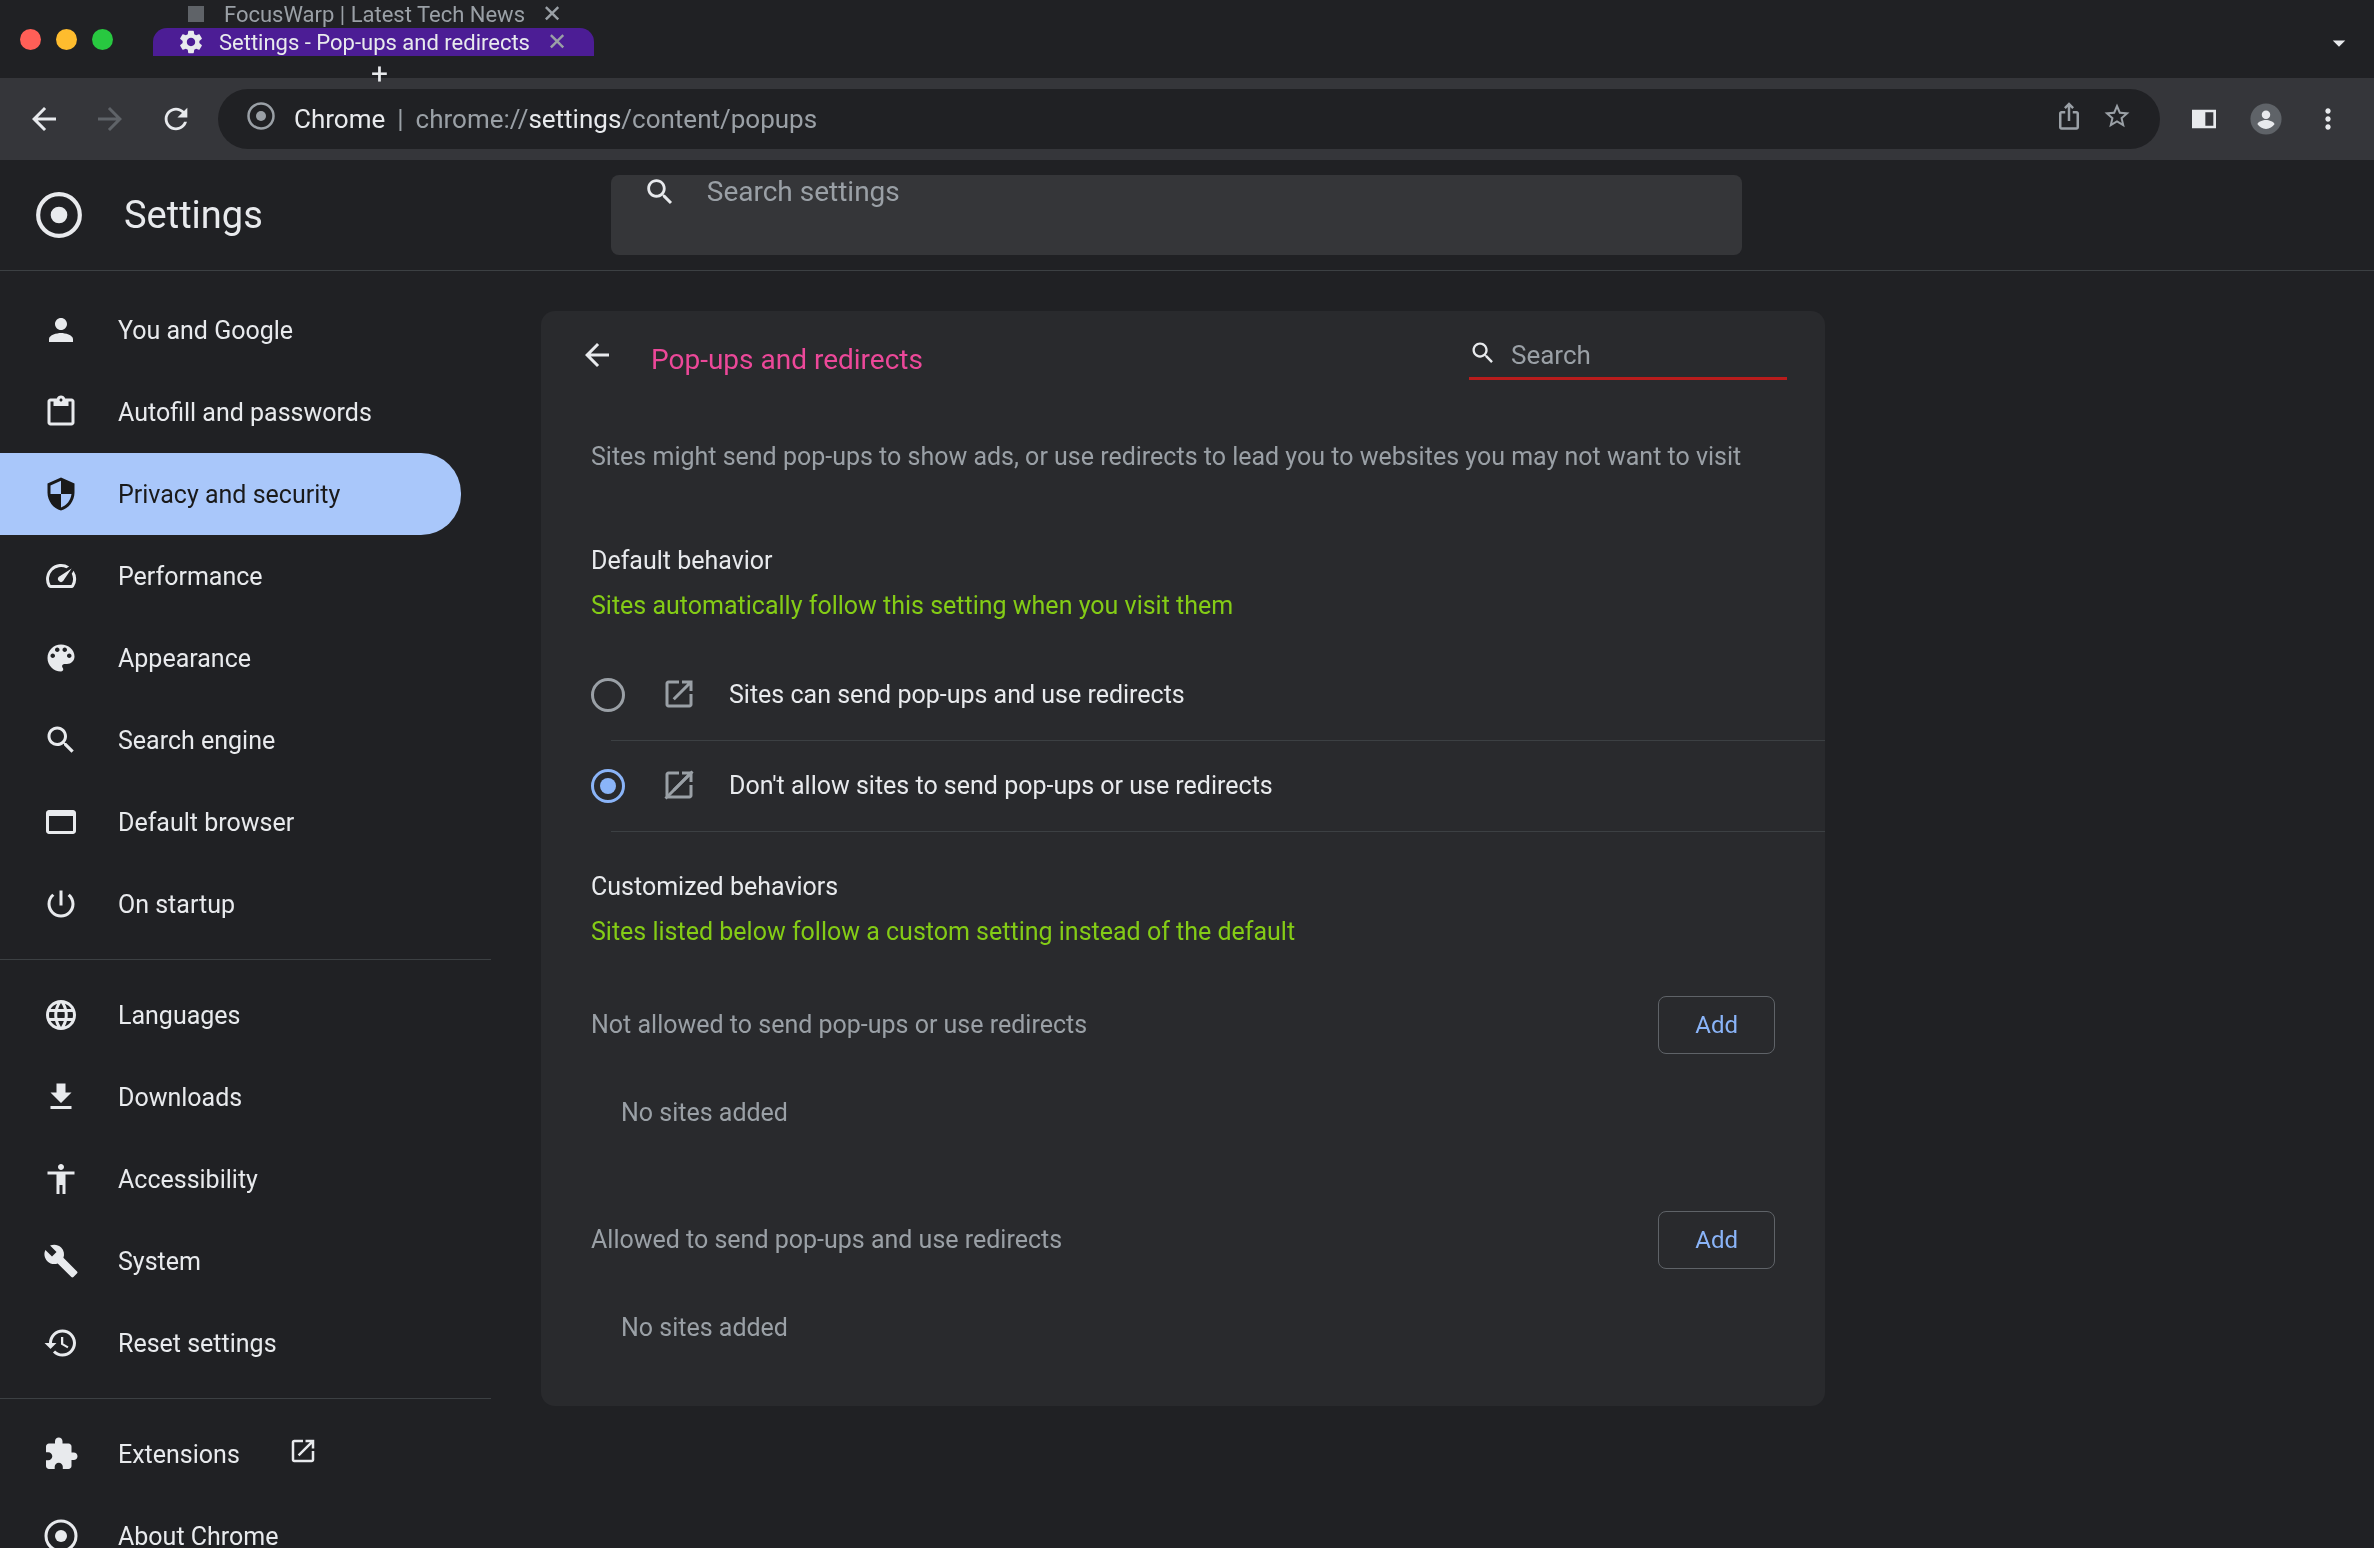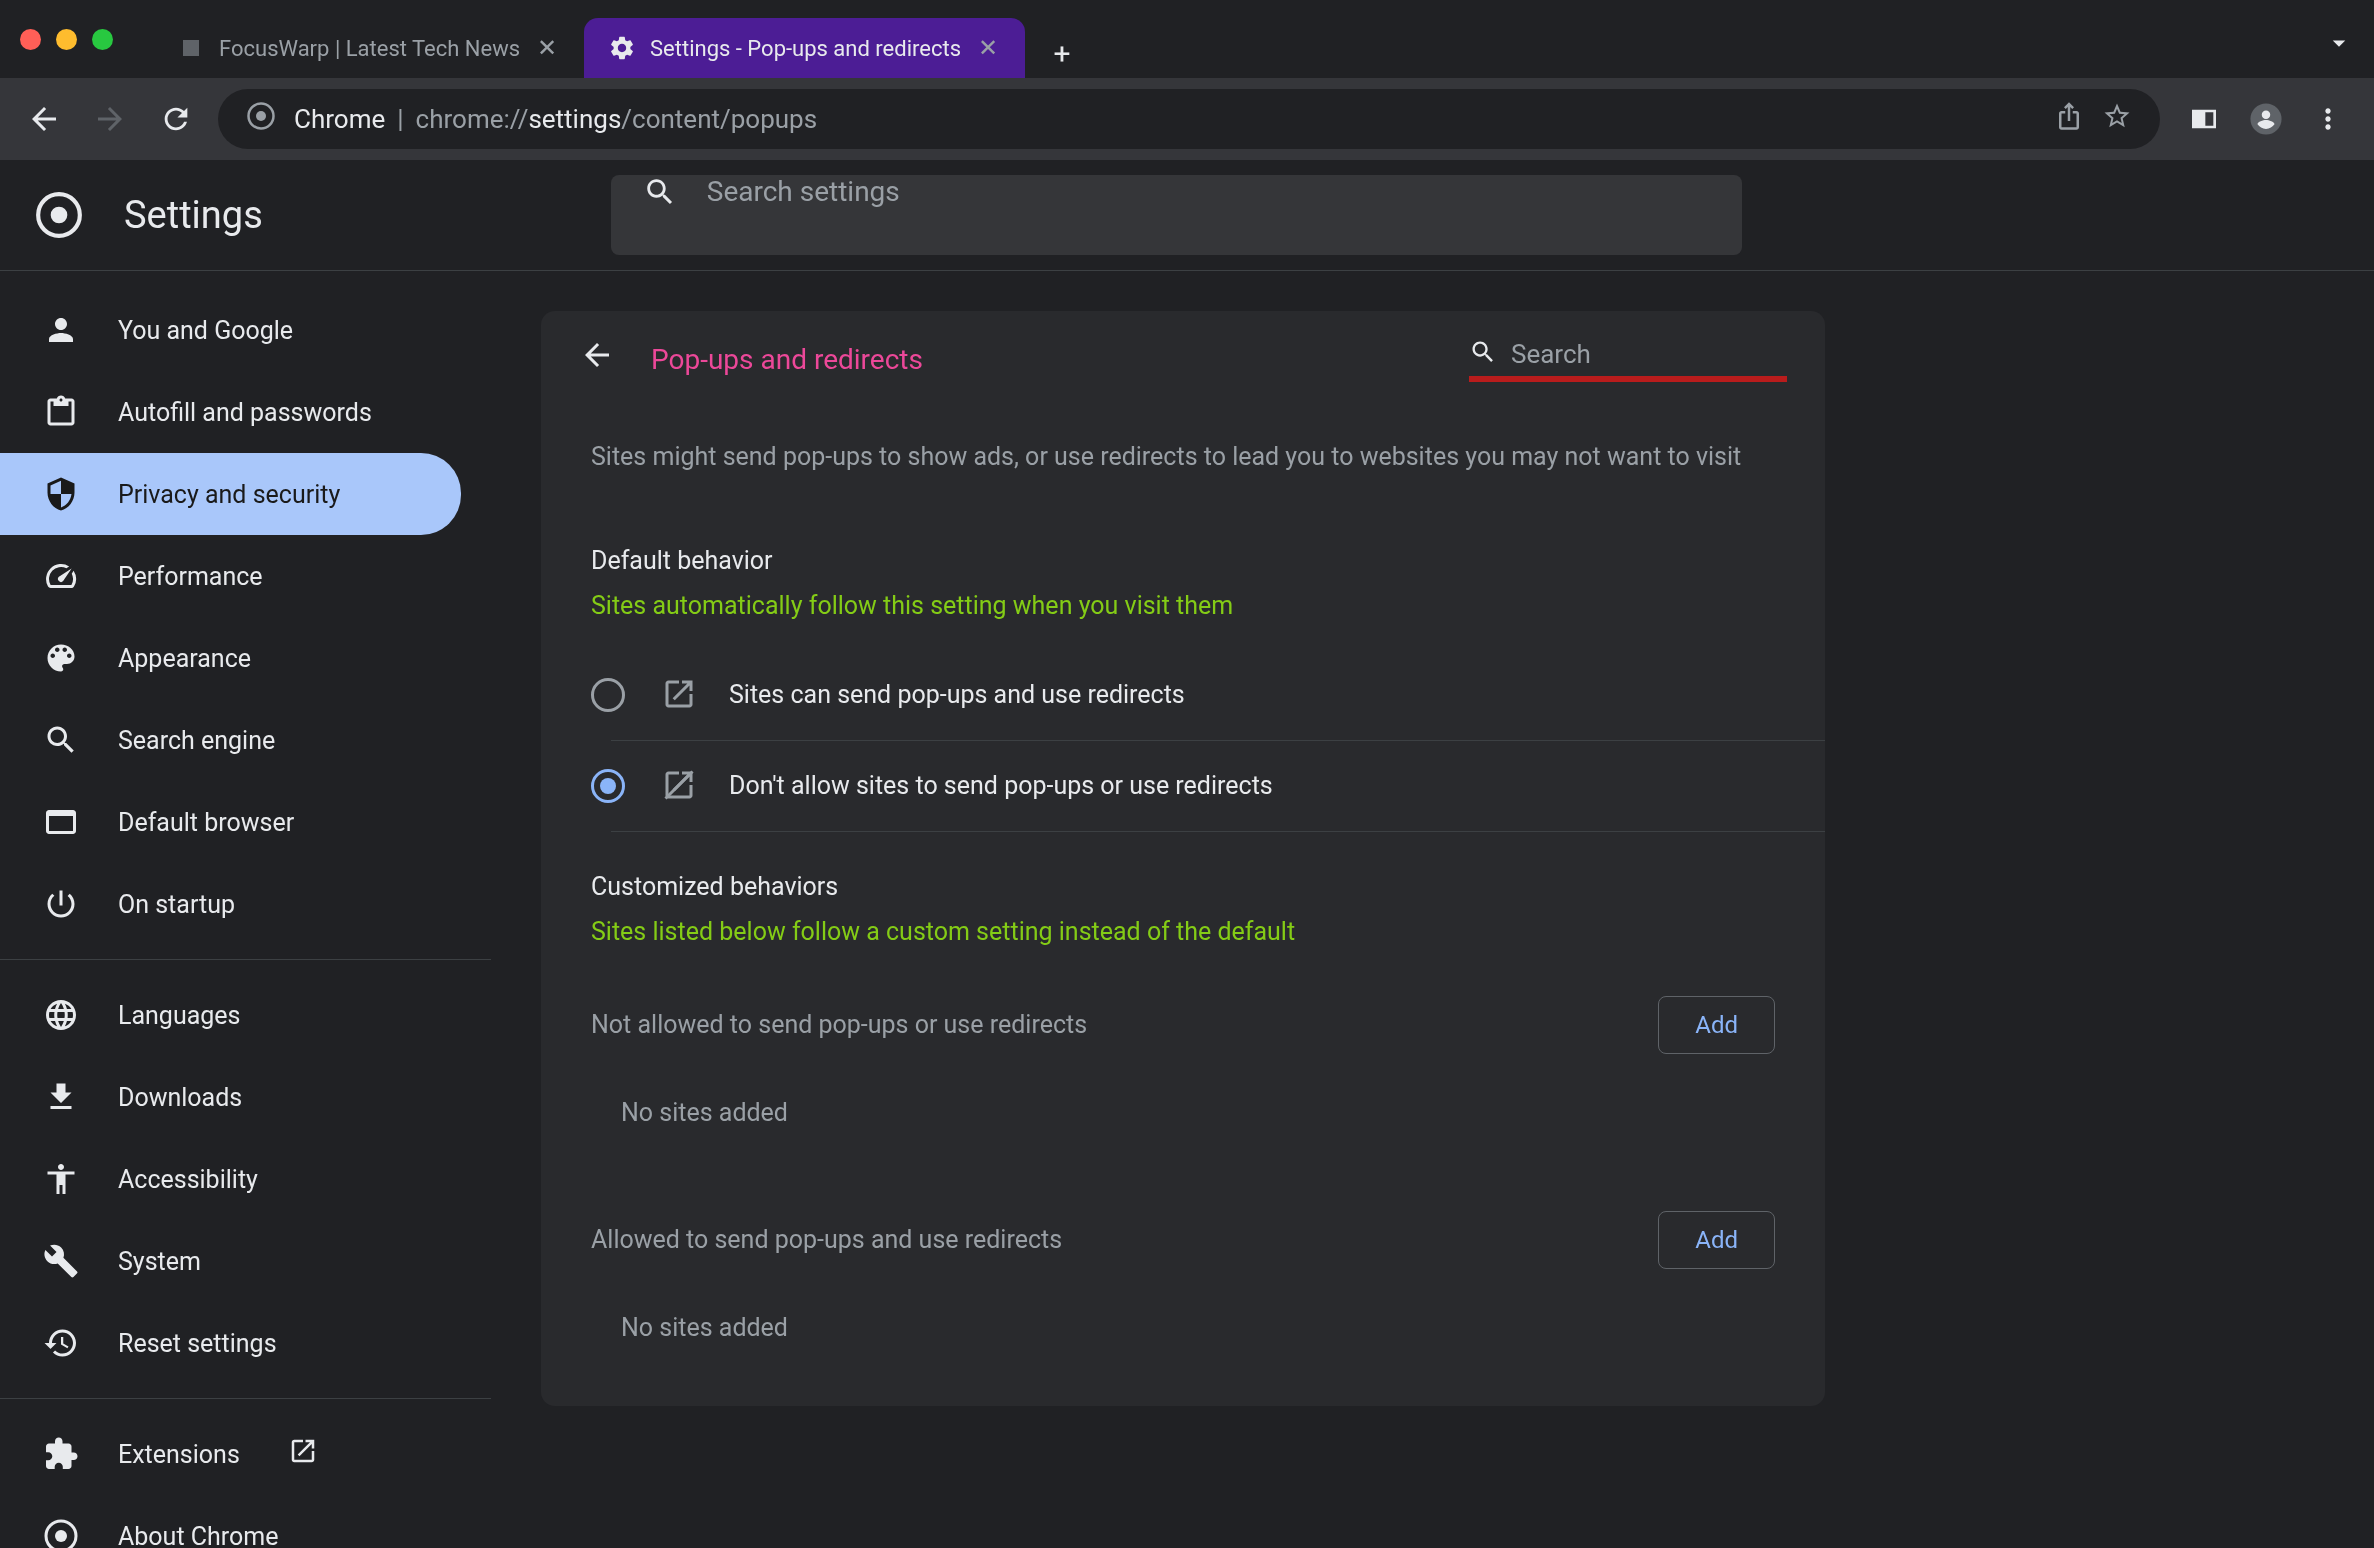--- a/index.html
+++ b/index.html
@@ -39,21 +39,22 @@
       border-radius: 50%;
     }
     
     .close-light { background: #ff5f57; }
     .min-light { background: #febc2e; }
     .max-light { background: #28c840; }
     
     .tabs {
       display: flex;
       height: 100%;
-      align-items: flex-end;
+      align-items: center;
+      flex-direction: column;
     }
     
     .tab {
       height: 60px;
       display: flex;
       align-items: center;
       padding: 0 24px;
       font-size: 22px;
       color: #9aa0a6;
       gap: 14px;
@@ -303,21 +304,21 @@
     .card-title {
       flex: 1;
       font-size: 28px;
       color: #ec4899;
     }
     
     .card-search {
       display: flex;
       align-items: center;
       gap: 14px;
-      border-bottom: 6px solid #b91c1c;
+      border-bottom: 3px solid #b91c1c;
       padding-bottom: 6px;
       width: 318px;
     }
     
     .card-search input {
       background: transparent;
       border: none;
       color: #e8eaed;
       font-size: 26px;
       outline: none;

